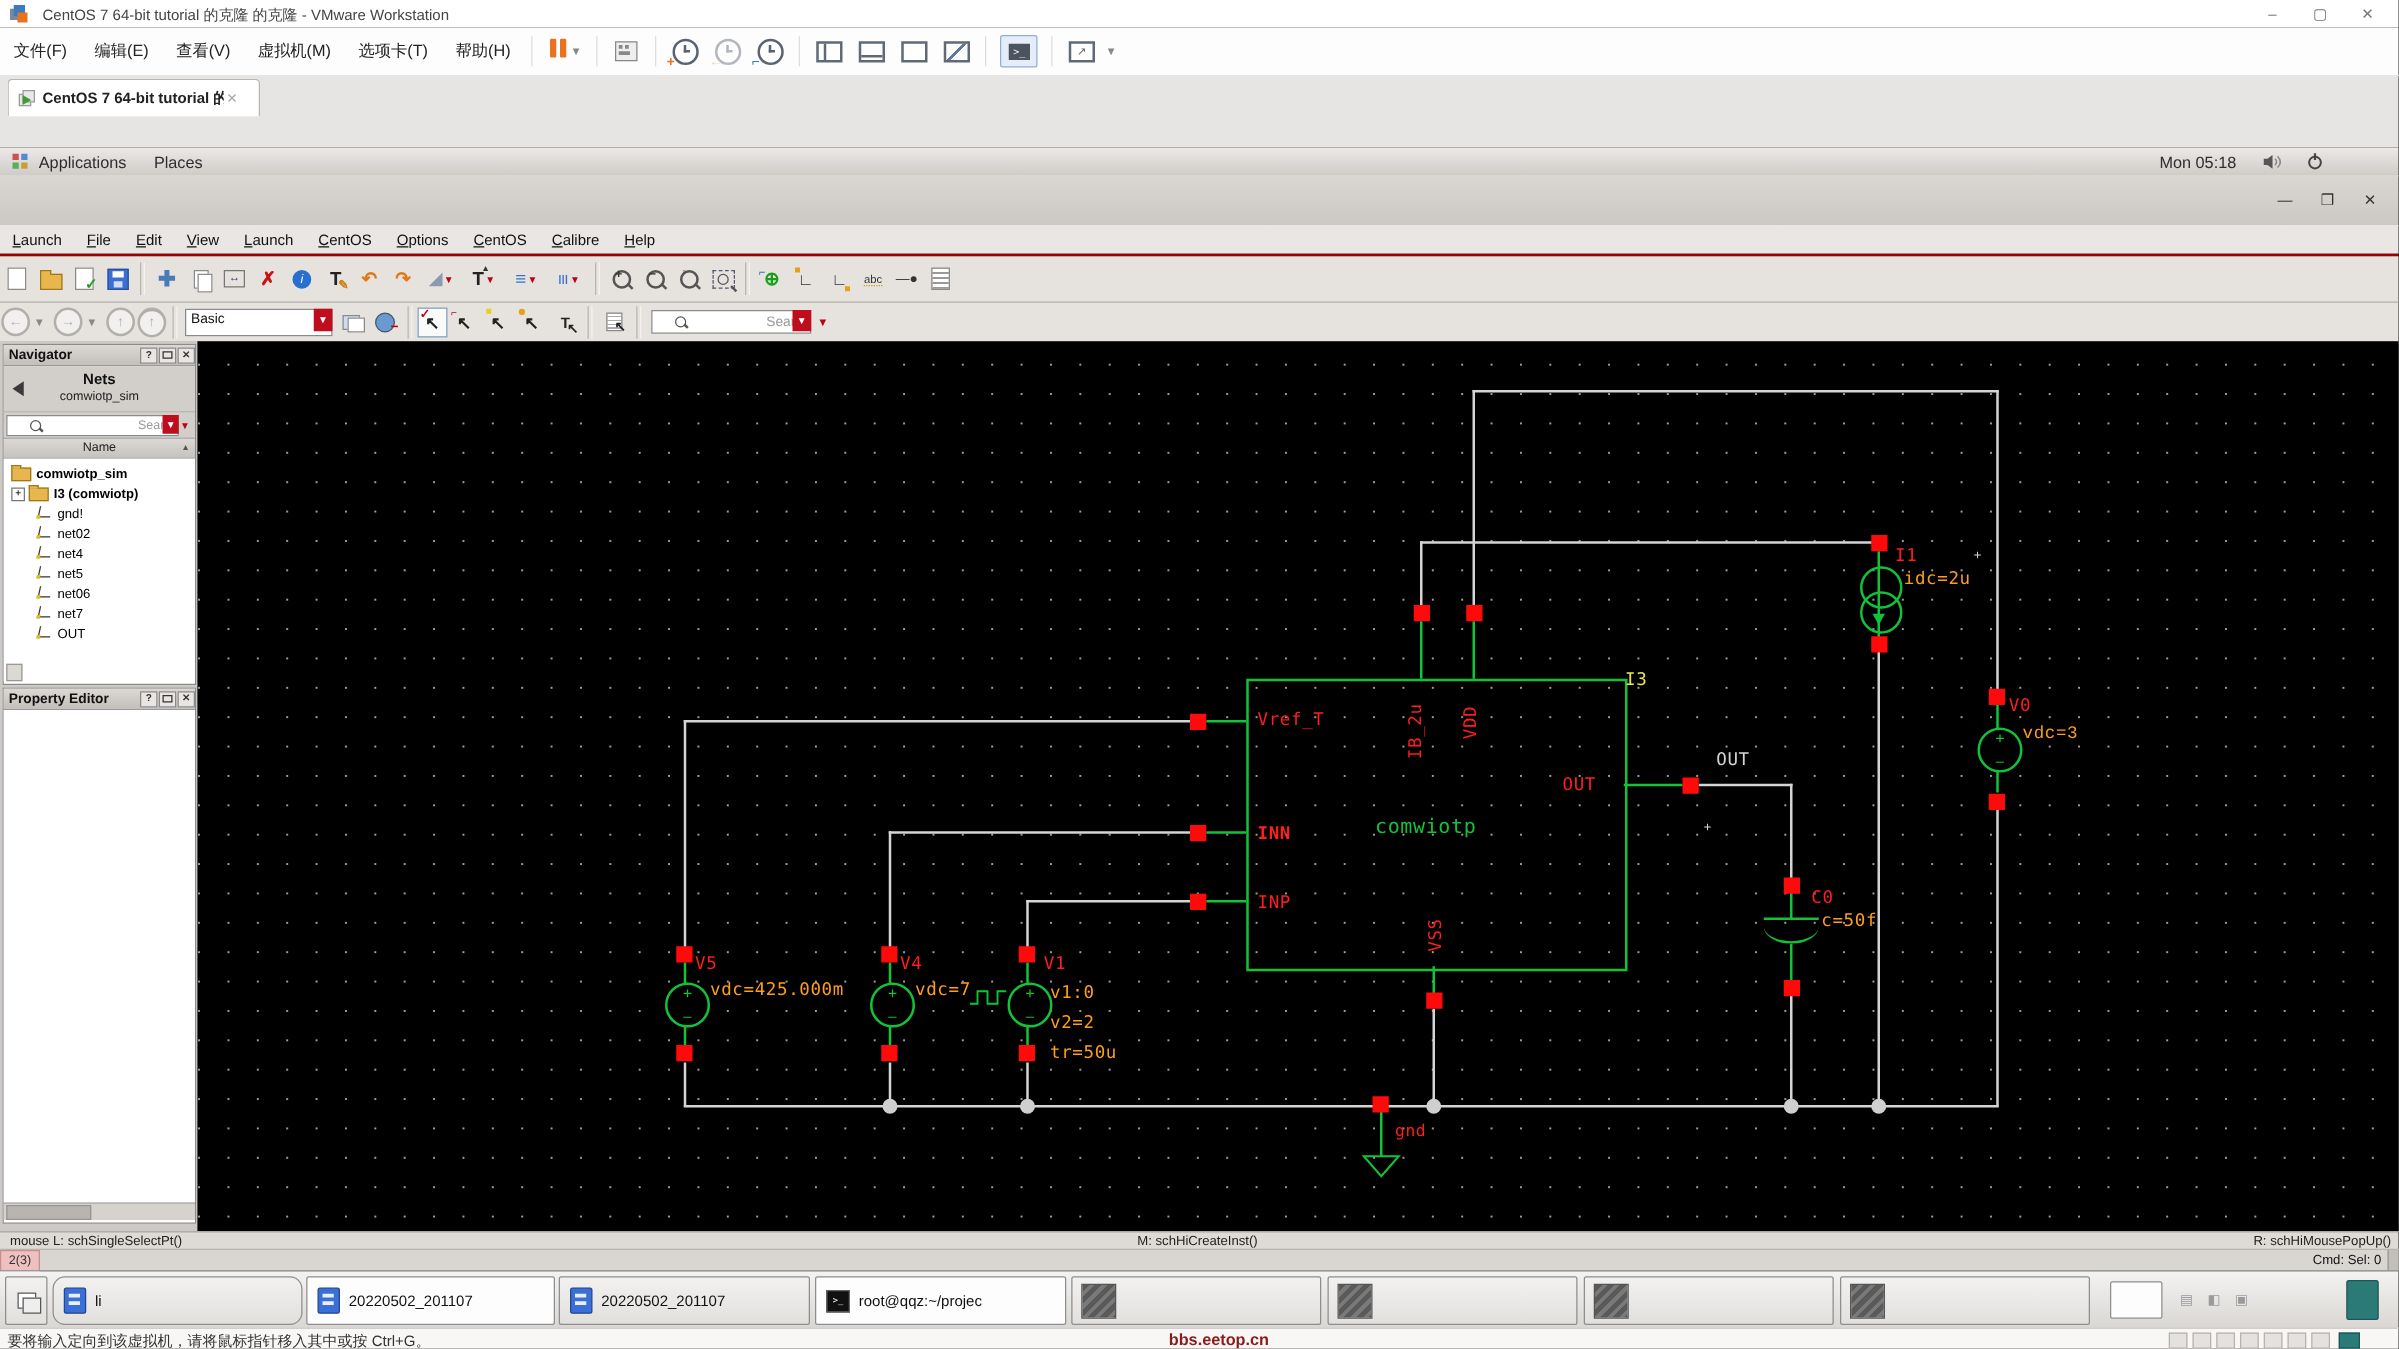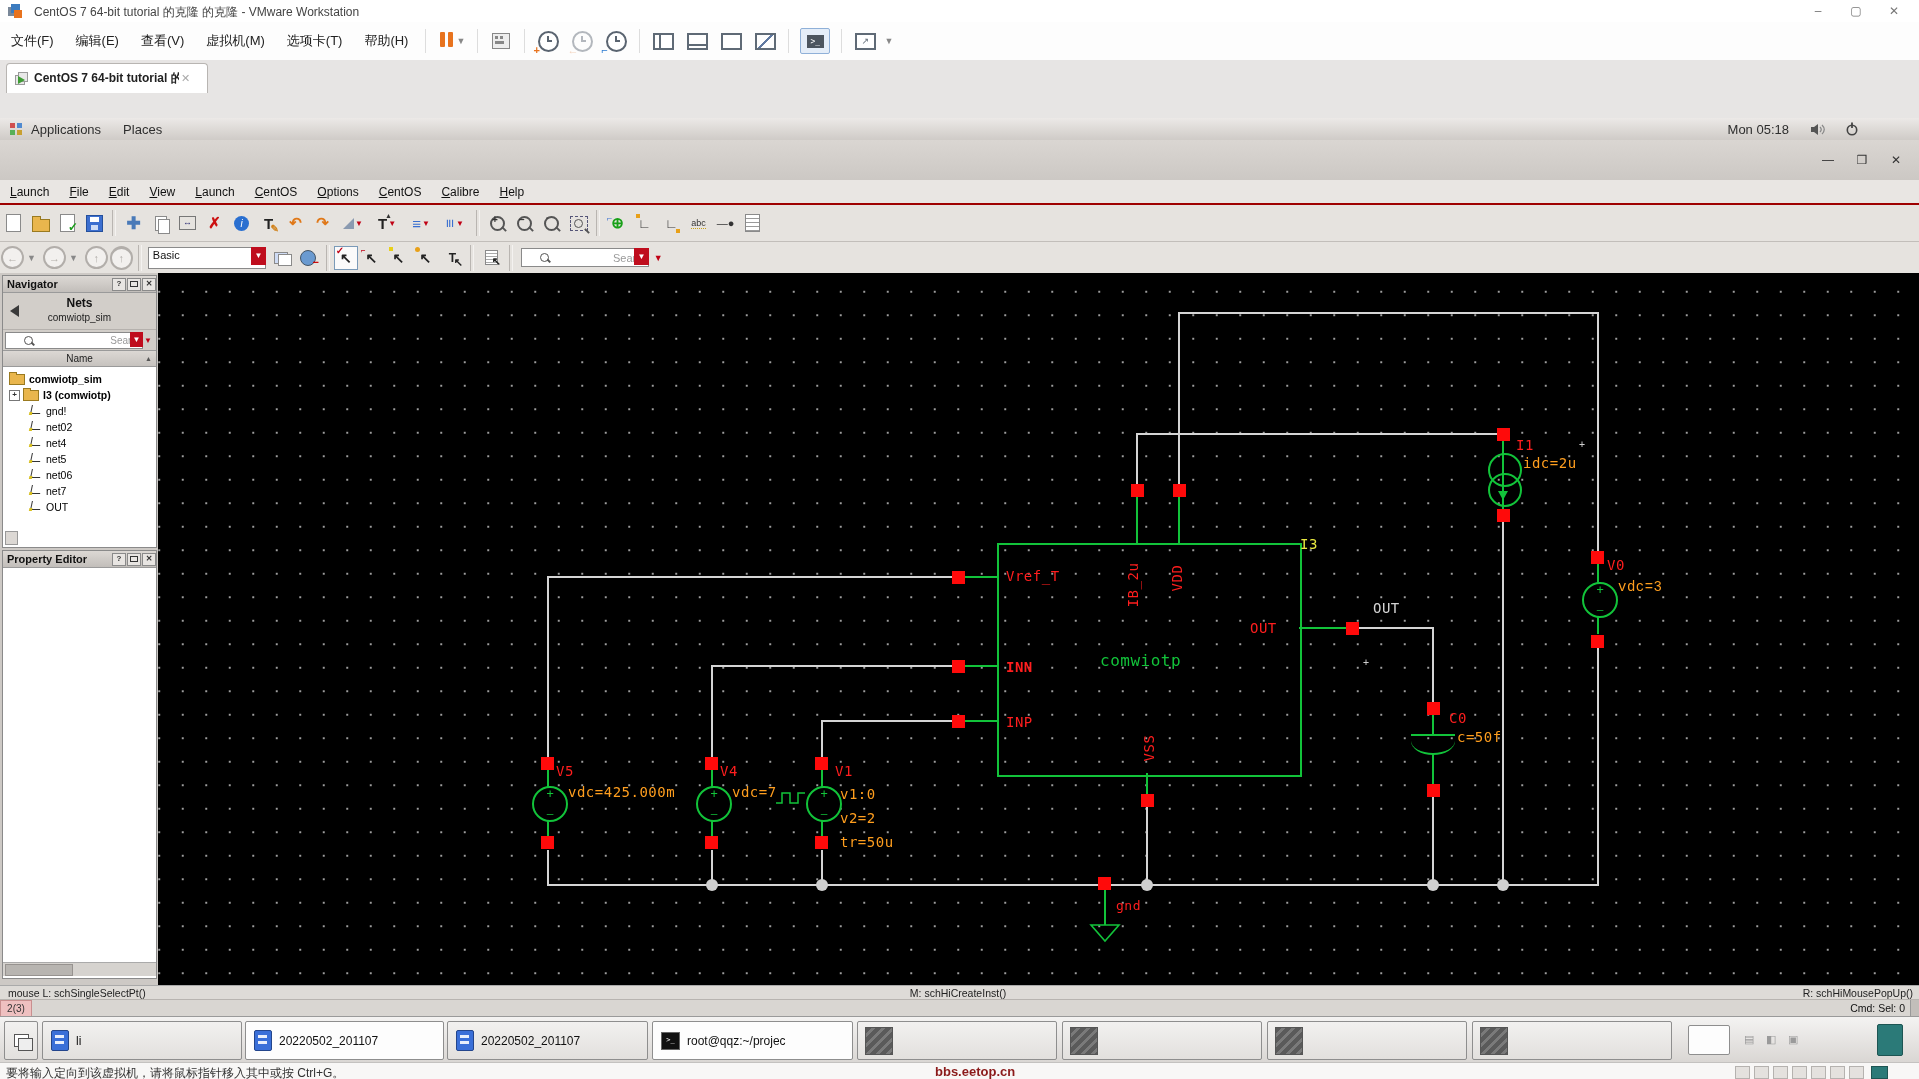--- a/index.html
+++ b/index.html
@@ -649,21 +649,21 @@
   <span class="abs" style="right:14px;top:2px;font-size:10.5px;color:#111;">Cmd: Sel: 0</span>
   <span class="abs" style="right:0;top:0;width:8px;height:16px;background:#c2beba;border-left:1px solid #999;"></span>
 </div>
 
 <div class="abs" id="taskbar">
   <div class="tkb lite" style="left:4px;width:32px;justify-content:center;">
     <span style="width:13px;height:11px;border:1px solid #555;position:relative;background:#fff;">
         <i class="abs" style="left:3px;top:3px;width:13px;height:11px;border:1px solid #555;background:#eee;"></i>
       </span>
   </div>
-  <div class="tkb lite" style="left:42px;width:198px;">
+  <div class="tkb lite" style="left:42px;width:198px;border-radius:10px;">
     <span class="arch"></span>
     <span>li</span>
   </div>
   <div class="tkb white" style="left:245px;width:197px;">
     <span class="arch"></span>
     <span>20220502_201107</span>
   </div>
   <div class="tkb lite" style="left:447px;width:199px;">
     <span class="arch"></span>
     <span>20220502_201107</span>

